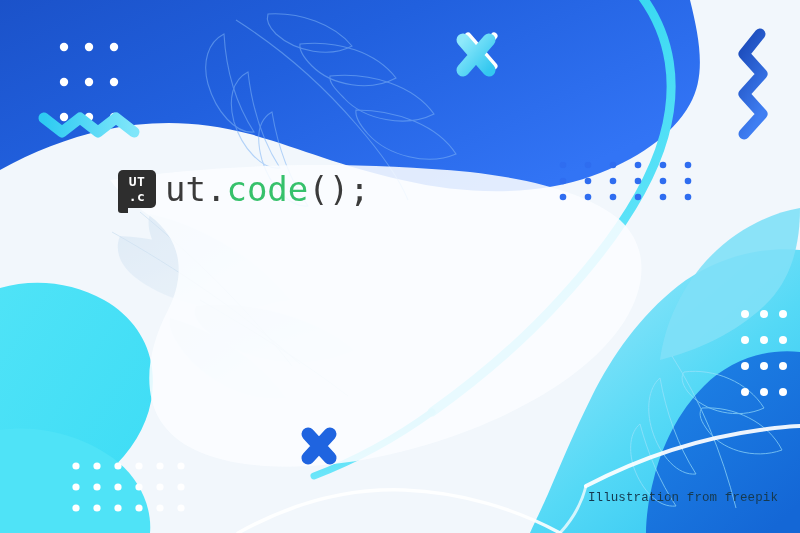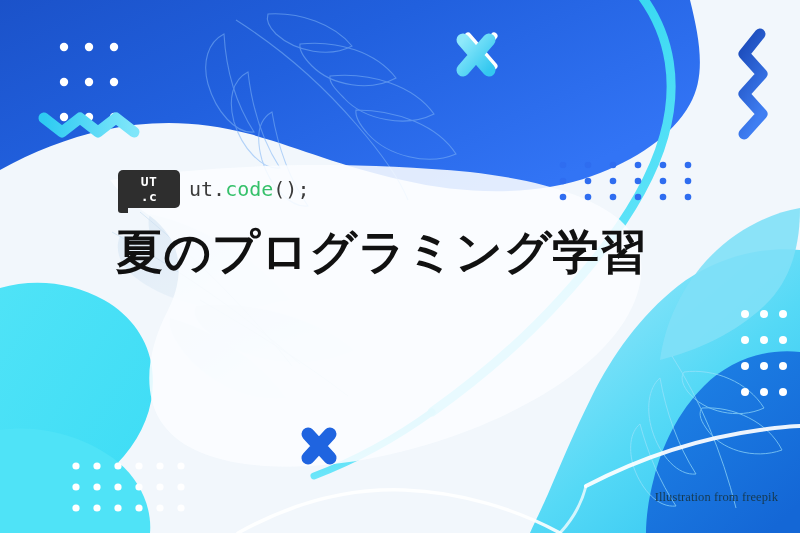--- a/index.html
+++ b/index.html
@@ -33,21 +33,20 @@
     gap: 9px;
     z-index: 5;
   }
   .brand-mark {
     position: relative;
     width: 38px;
     height: 38px;
     background: #2e2e2e;
     border-radius: 5px;
     flex: none;
-    padding-left: 24px;
   }
   .brand-mark .mark-notch {
     position: absolute;
     left: 0;
     bottom: -5px;
     width: 10px;
     height: 10px;
     background: #2e2e2e;
     border-bottom-left-radius: 3px;
   }
@@ -62,21 +61,21 @@
     display: flex;
     flex-direction: column;
     align-items: center;
     justify-content: center;
     letter-spacing: 0.5px;
   }
   .brand-mark .mark-txt span { display: block; }
   .brand-mark .mark-top { margin-bottom: 2px; }
   .brand-wordmark {
     font-family: "DejaVu Sans Mono", monospace;
-    font-size: 20px;
+    font-size: 34px;
     letter-spacing: 0px;
     white-space: nowrap;
     line-height: 1;
   }
   .wm-dark  { color: #3b3b3b; }
   .wm-green { color: #36c16b; }
 
   
   .headline {
     position: absolute;
@@ -93,21 +92,21 @@
   }
   .headline div { display: block; }
 
   
   .credit {
     position: absolute;
     right: 22px;
     bottom: 28px;
     z-index: 6;
     color: #16394f;
-    font-family: Liberation Serif, serif;
+    font-family: Liberation Mono, monospace;
     font-size: 12.5px;
     letter-spacing: 0.1px;
     white-space: nowrap;
     margin-top: 41px;
   }
 </style>
 </head>
 <body>
 
 <div id="poster">
@@ -308,18 +307,17 @@
         <span class="mark-top">UT</span>
         <span class="mark-bottom">.c</span>
       </span>
     </div>
     <div class="brand-wordmark">
       <span class="wm-dark">ut.</span><span class="wm-green">code</span><span class="wm-dark">();</span>
     </div>
   </div>
 
   <div class="headline">
-    <div>夏のプログラミング学習</div>
   </div>
 
   <div class="credit">Illustration from freepik</div>
 
 </div>
 
 </body></html>

